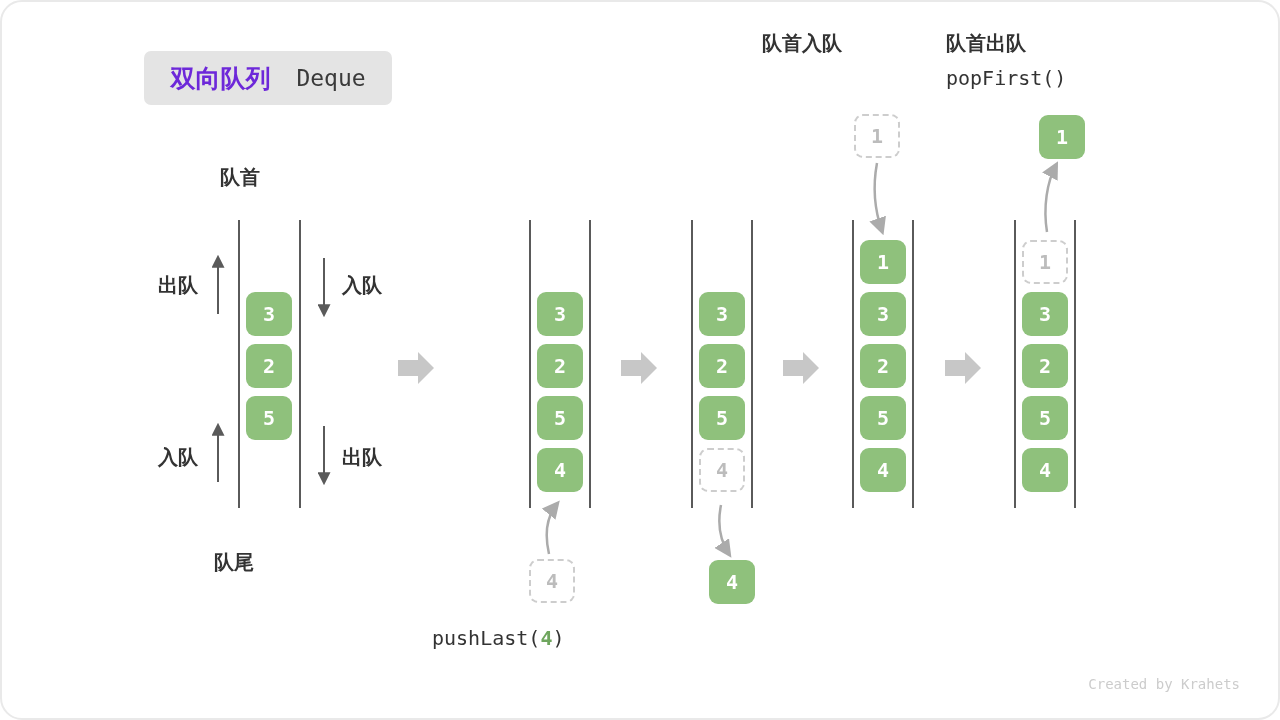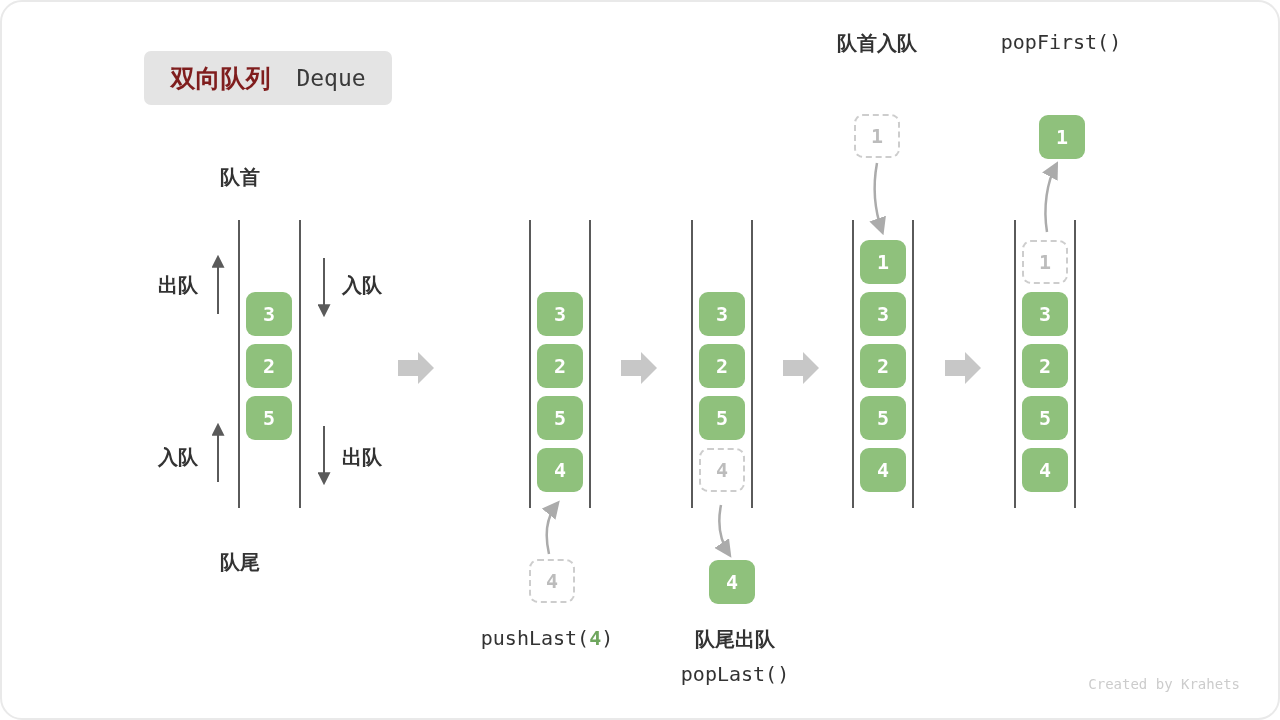--- a/index.html
+++ b/index.html
@@ -2,26 +2,26 @@
 <html><head>
 <meta charset="utf-8">
 <style>
   html,body{margin:0;padding:0;background:#ffffff;}
   .canvas{position:relative;width:1280px;height:720px;background:#ffffff;border:2px solid #e9e9e9;border-radius:22px;box-sizing:border-box;overflow:hidden;font-family:"DejaVu Sans",sans-serif;}
   svg.overlay{position:absolute;left:0;top:0;pointer-events:none;}
   .wall{position:absolute;width:2px;height:288px;top:218px;background:#5a5a5a;}
   .cell{position:absolute;width:46px;height:44px;box-sizing:border-box;border-radius:9px;background:#8FC17C;color:#ffffff;display:flex;align-items:center;justify-content:center;font-family:"DejaVu Sans Mono",monospace;font-weight:bold;font-size:20px;}
   .cell.ghost{background:#ffffff;border:2px dashed #cdcdcd;color:#bcbcbc;}
   .side-label{position:absolute;font-weight:bold;color:#333333;font-size:20px;font-family:"DejaVu Sans",sans-serif;}
-  .op{position:absolute;width:230px;text-align:center;}
+  .op{position:absolute;width:230px;}
   .op .zh-line{font-size:20px;font-weight:bold;color:#333333;margin-bottom:9px;font-family:"DejaVu Sans",sans-serif;}
   .op .code-line{font-family:"DejaVu Sans Mono",monospace;font-size:20px;color:#333333;}
   .op .arg{color:#6FA65E;font-weight:bold;}
   .title-box{position:absolute;left:142px;top:49px;width:248px;height:54px;background:#e4e4e4;border-radius:7px;display:flex;align-items:center;justify-content:center;}
-  .title-zh{font-size:25px;font-weight:bold;color:#7f1d1d;font-family:"DejaVu Sans",sans-serif;}
+  .title-zh{font-size:25px;font-weight:bold;color:#6d28d9;font-family:"DejaVu Sans",sans-serif;}
   .title-en{font-family:"DejaVu Sans Mono",monospace;font-size:23px;color:#3a3a3a;margin-left:26px;}
   .watermark{position:absolute;right:38px;top:674px;font-family:"DejaVu Sans Mono",monospace;font-size:14px;color:#cccccc;}
 </style>
 </head>
 <body>
 
 <div class="canvas">
 
   <svg class="overlay" width="1280" height="720" viewBox="0 0 1280 720">
     <defs>
@@ -59,38 +59,35 @@
   <div class="wall" style="left:527px"></div>
   <div class="wall" style="left:587px"></div>
   <div class="wall" style="left:689px"></div>
   <div class="wall" style="left:749px"></div>
   <div class="wall" style="left:850px"></div>
   <div class="wall" style="left:910px"></div>
   <div class="wall" style="left:1012px"></div>
   <div class="wall" style="left:1072px"></div>
 
   <div class="side-label" style="left:218px;top:162px;width:100px">队首</div>
-  <div class="side-label" style="left:218px;top:547px;width:100px">队尾</div>
+  <div class="side-label" style="left:212px;top:547px;width:100px">队尾</div>
   <div class="side-label" style="left:156px;top:270px;width:52px">出队</div>
   <div class="side-label" style="left:340px;top:270px;width:52px">入队</div>
   <div class="side-label" style="left:156px;top:442px;width:52px">入队</div>
   <div class="side-label" style="left:340px;top:442px;width:52px">出队</div>
 
   <div class="op" style="left:760px;top:28px">
     <div class="zh-line">队首入队</div>
   </div>
   <div class="op" style="left:944px;top:28px">
+    <div class="zh-line">队首出队</div>
     <div class="code-line">popFirst()</div>
   </div>
   <div class="op" style="left:430px;top:624px">
     <div class="code-line"><span>pushLast(</span><span class="arg">4</span><span>)</span></div>
-  </div>
-  <div class="op" style="left:618px;top:624px">
-    <div class="zh-line">队尾出队</div>
-    <div class="code-line">popLast()</div>
   </div>
 
   <div class="cell" style="left:244px;top:290px">3</div>
   <div class="cell" style="left:244px;top:342px">2</div>
   <div class="cell" style="left:244px;top:394px">5</div>
 
   <div class="cell" style="left:535px;top:290px">3</div>
   <div class="cell" style="left:535px;top:342px">2</div>
   <div class="cell" style="left:535px;top:394px">5</div>
   <div class="cell" style="left:535px;top:446px">4</div>

